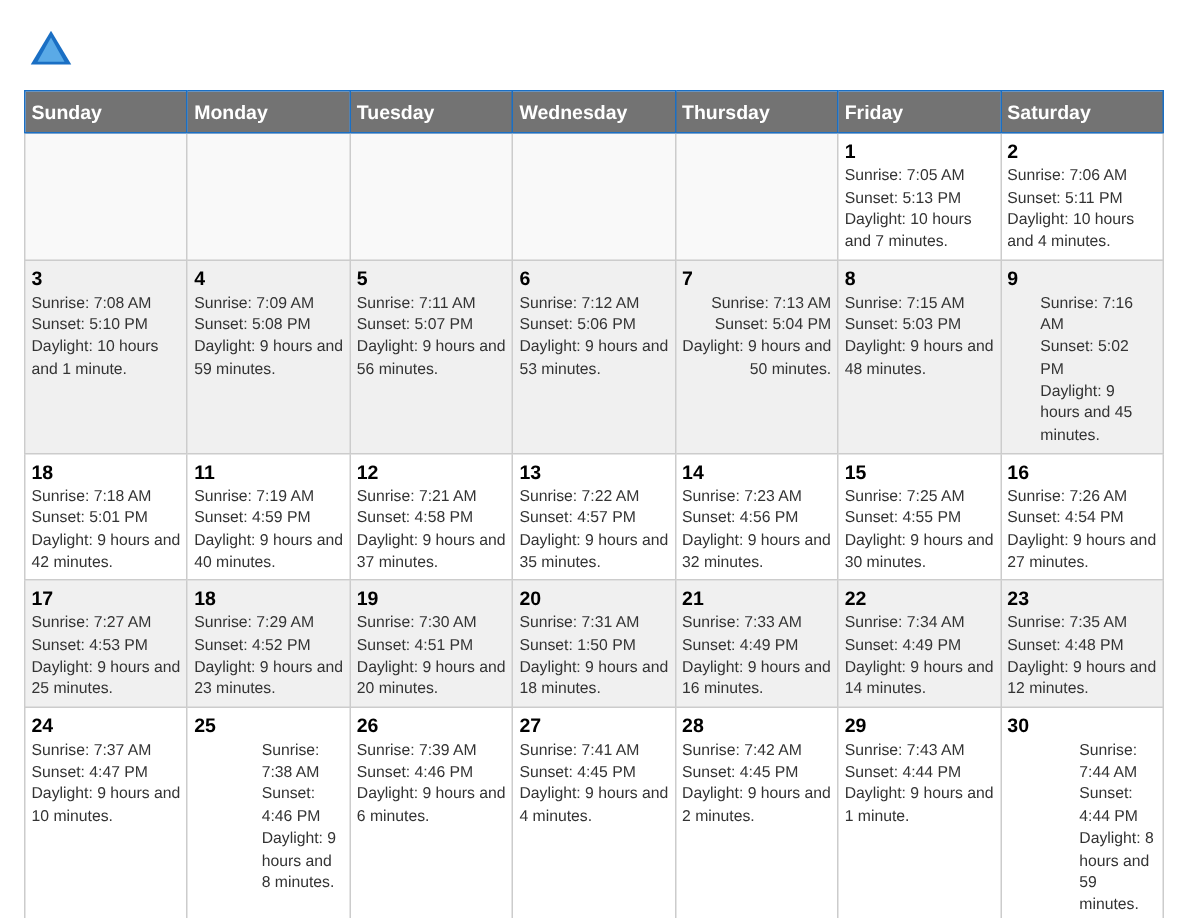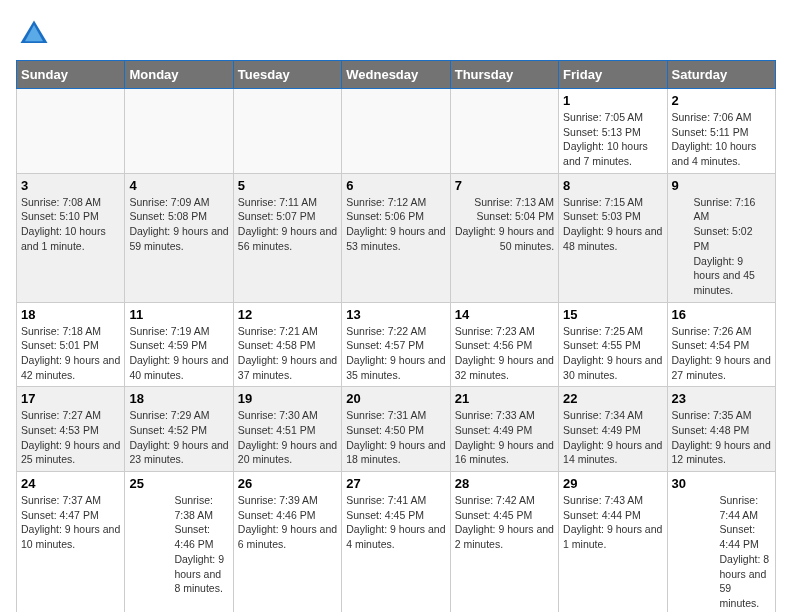--- a/index.html
+++ b/index.html
@@ -242,21 +242,21 @@
         </td>
         <td>
           <div class="day-number">19</div>
           <div class="day-info" style="white-space: pre-line;">Sunrise: 7:30 AM
 Sunset: 4:51 PM
 Daylight: 9 hours and 20 minutes.</div>
         </td>
         <td>
           <div class="day-number">20</div>
           <div class="day-info" style="white-space: pre-line;">Sunrise: 7:31 AM
-Sunset: 4:50 PM
+Sunset: 1:50 PM
 Daylight: 9 hours and 18 minutes.</div>
         </td>
         <td>
           <div class="day-number">21</div>
           <div class="day-info" style="white-space: pre-line;">Sunrise: 7:33 AM
 Sunset: 4:49 PM
 Daylight: 9 hours and 16 minutes.</div>
         </td>
         <td>
           <div class="day-number">22</div>

